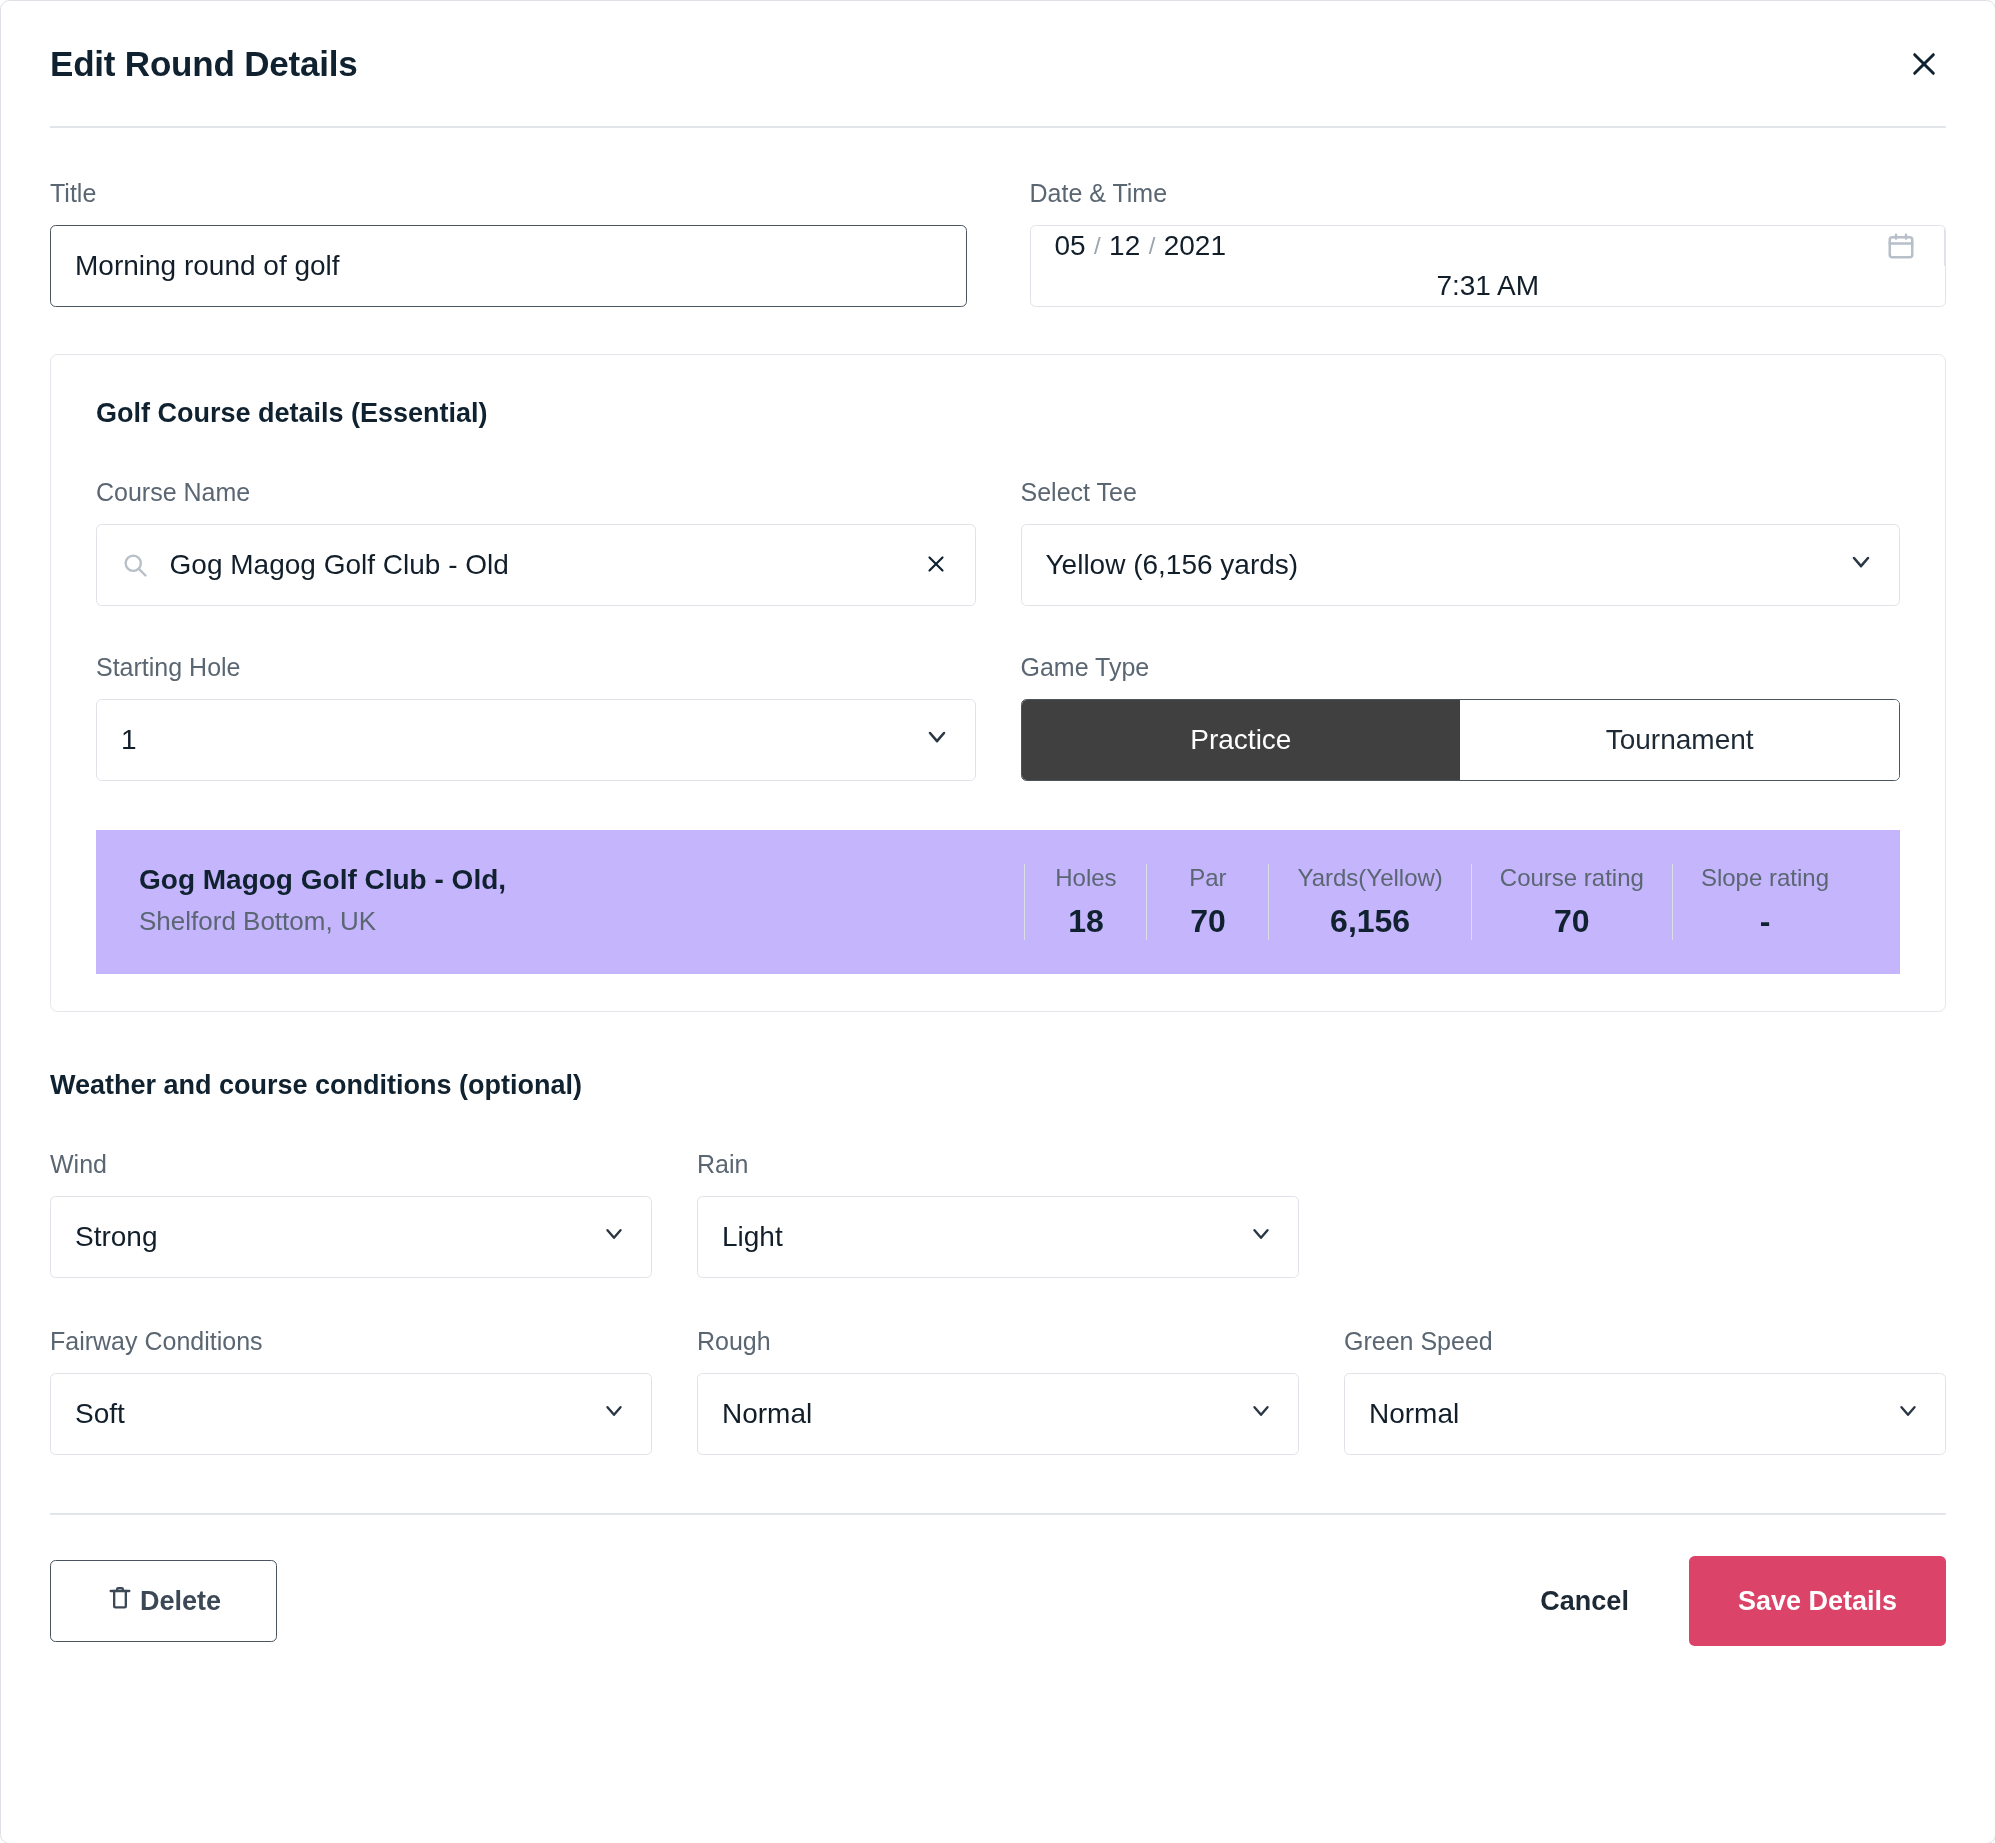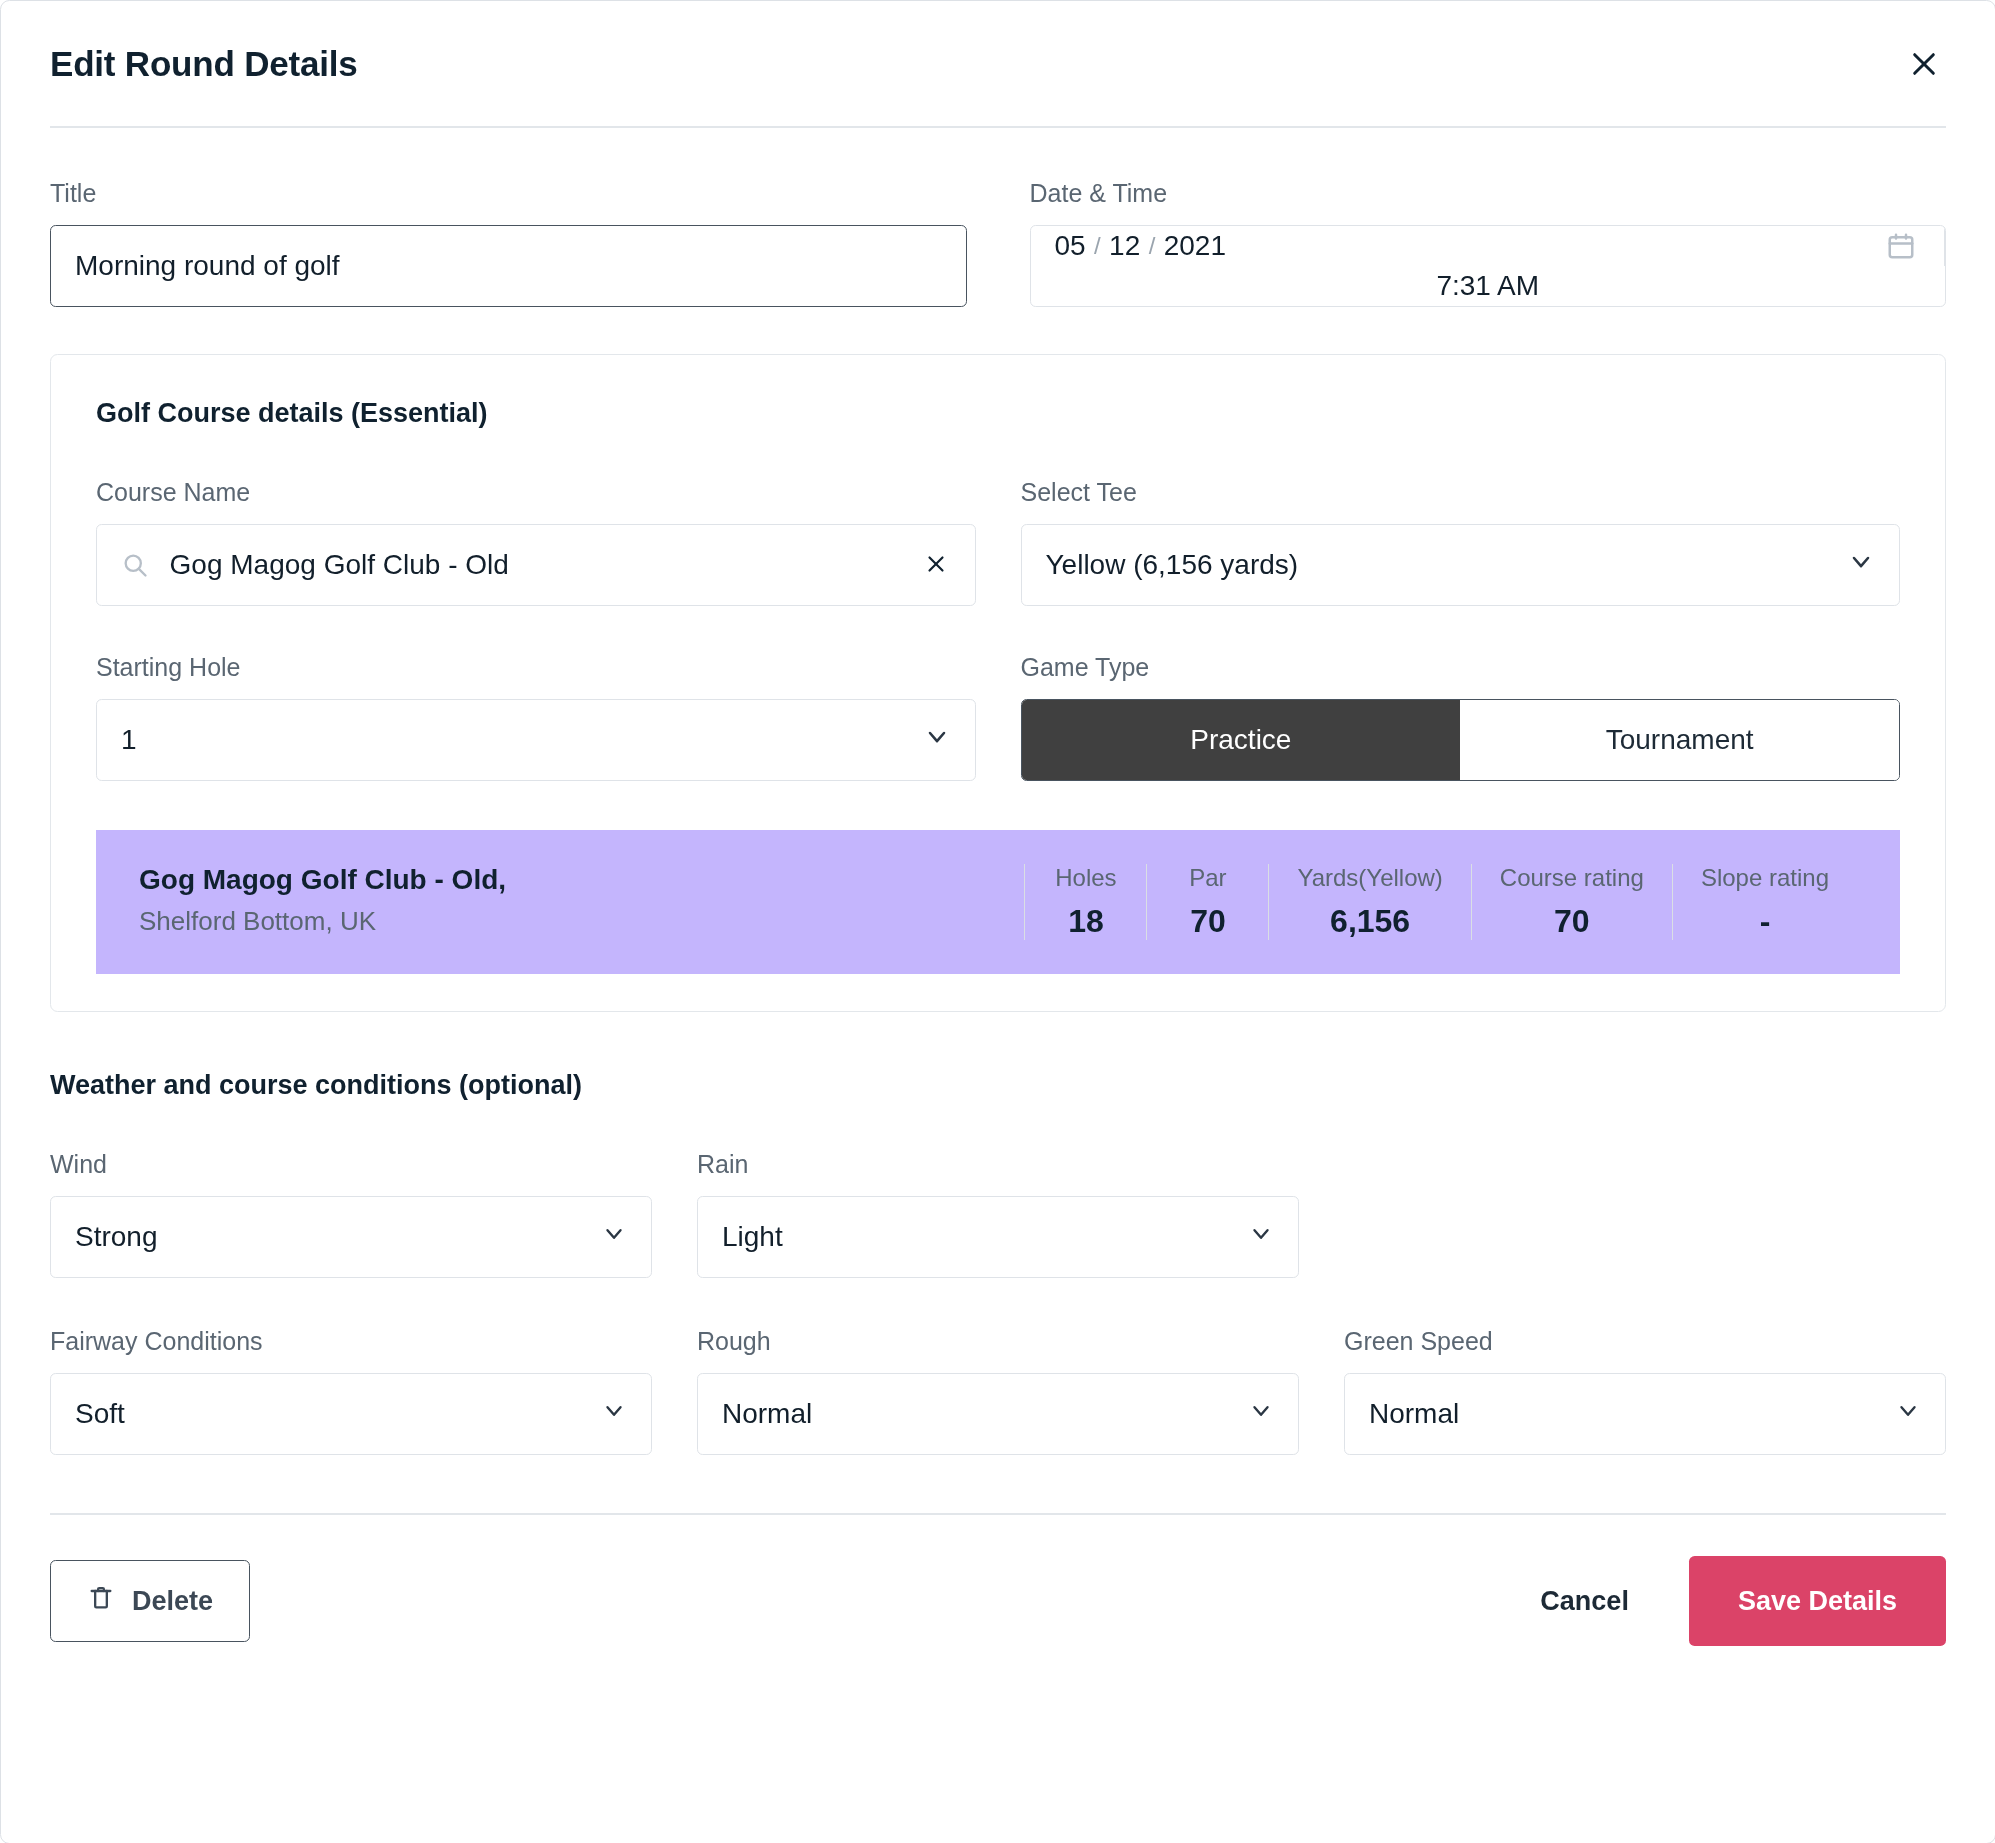--- a/index.html
+++ b/index.html
@@ -261,23 +261,23 @@
   }
   .footer {
     display: flex;
     align-items: center;
     justify-content: space-between;
     margin-top: 41px;
   }
   .btn-delete {
     display: flex;
     align-items: center;
-    gap: 17px;
+    gap: 6px;
     height: 82px;
-    padding: 0 36px;
+    padding: 0 55px;
     border: 1.9px solid #49545f;
     border-radius: 5.6px;
     background: #ffffff;
     font-size: 27px;
     color: #3c4855;
     font-weight: bold;
     cursor: pointer;
     font-family: inherit;
   }
   .footer-right {

